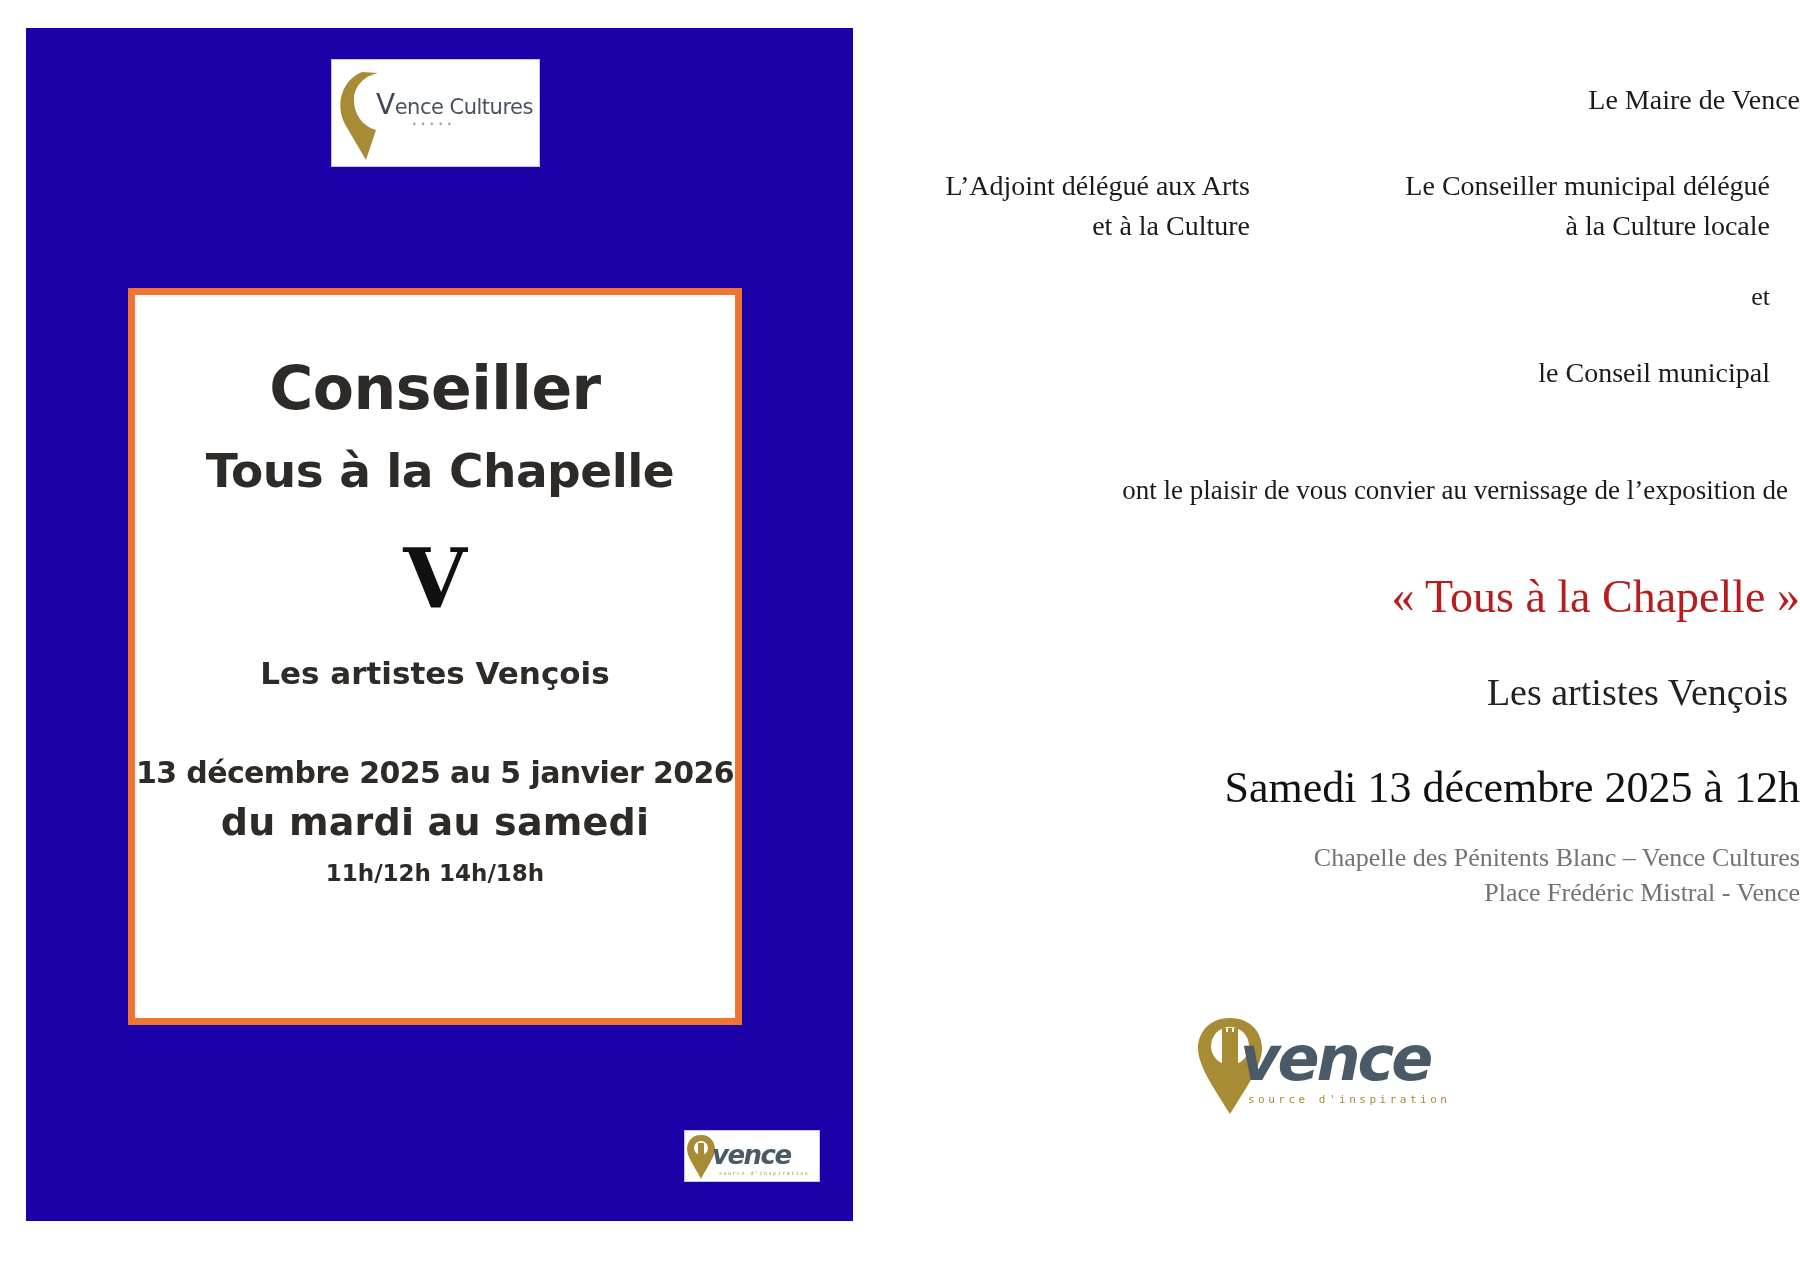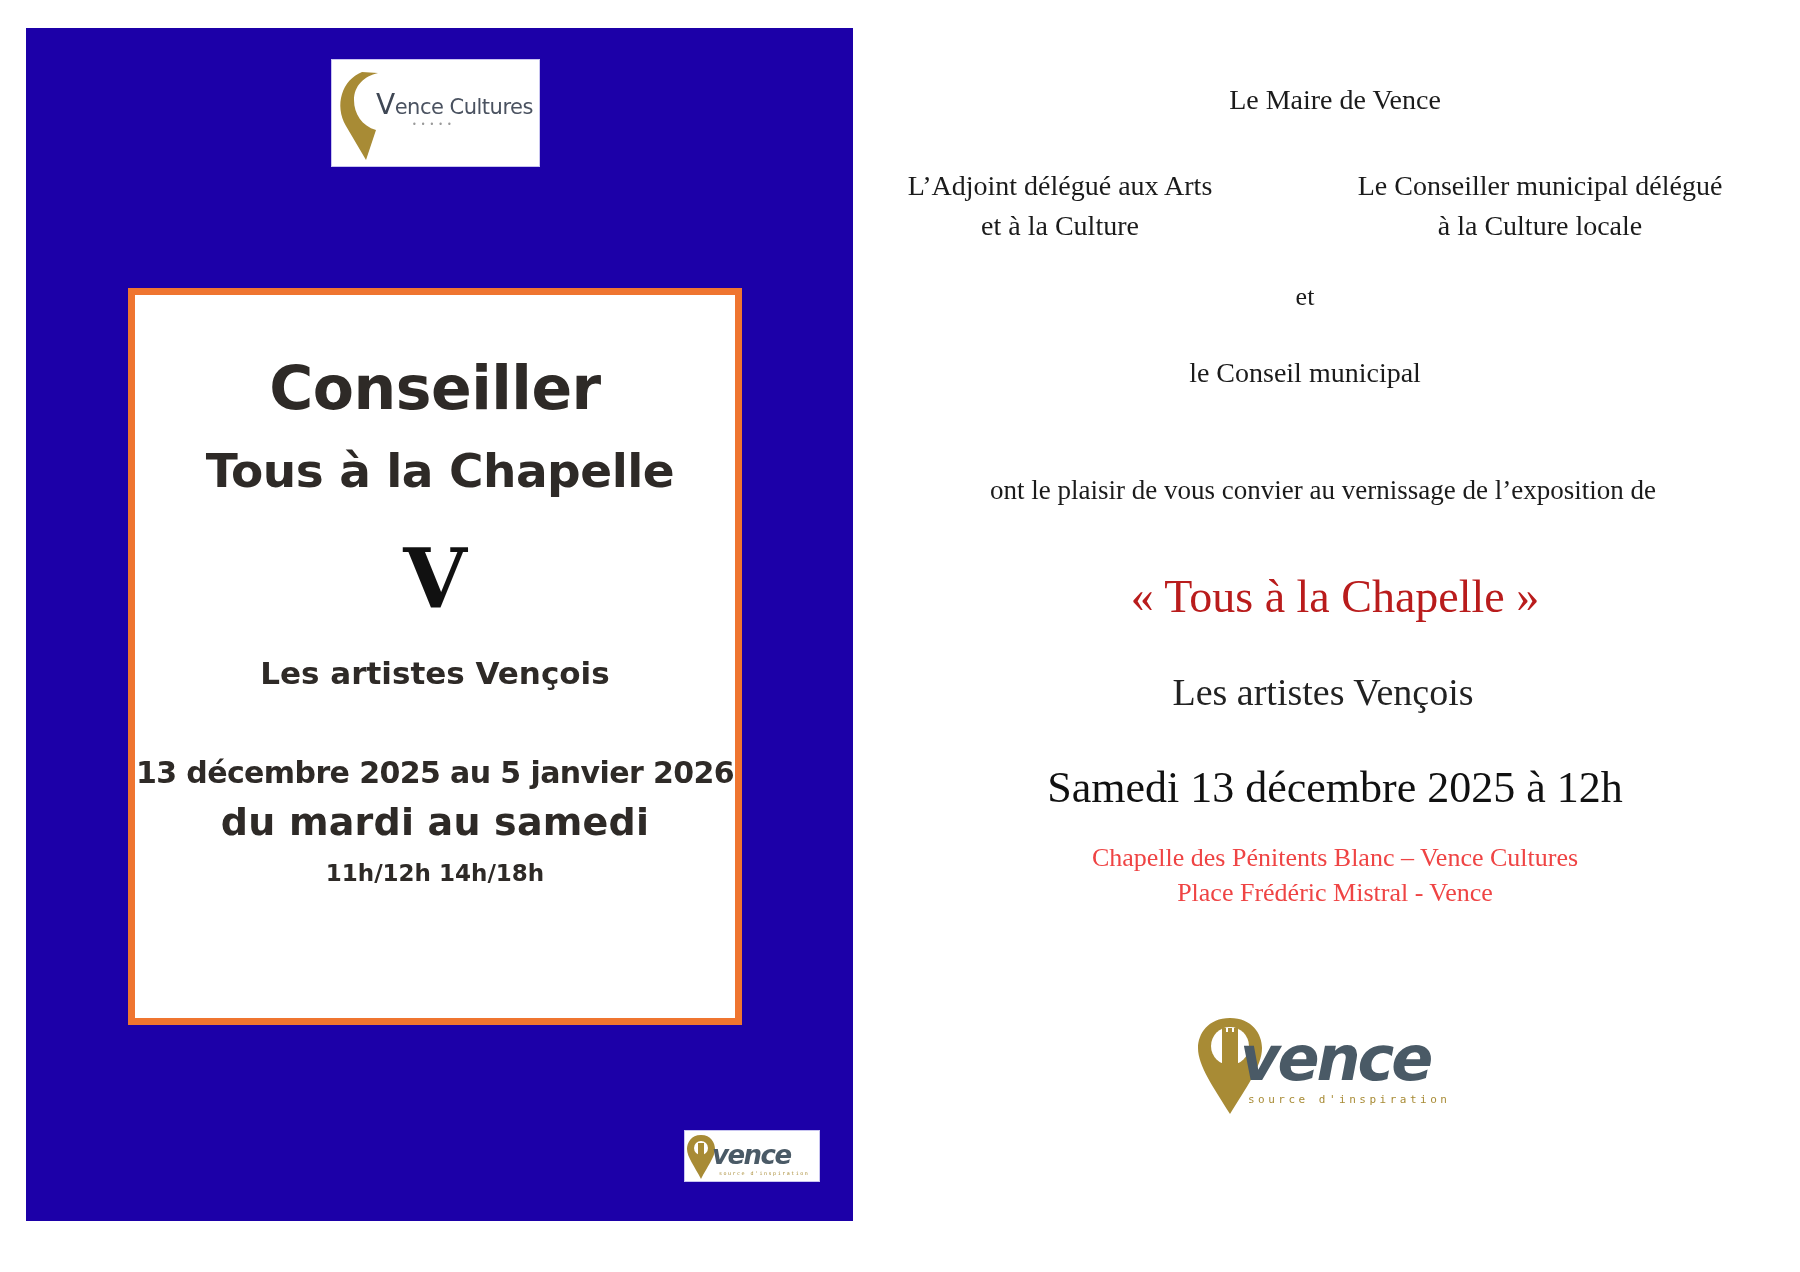--- a/index.html
+++ b/index.html
@@ -79,34 +79,34 @@
     }
     .logo-bottom svg { position: absolute; left: 0; top: 0; }
 
     .invite {
       position: absolute;
       left: 870px; top: 0; width: 930px; height: 1272px;
       color: #1b1b1b;
     }
     .inv-line {
       position: absolute;
-      text-align: center;
+      text-align: right;
       white-space: nowrap;
       font-family: "Liberation Serif", serif;
     }
     .i-maire { left: 0; width: 930px; top: 84px; font-size: 28px; }
     .i-adjoint { left: 0; width: 380px; top: 166px; font-size: 28px; line-height: 40px; }
     .i-conseiller { left: 440px; width: 460px; top: 166px; font-size: 28px; line-height: 40px; }
     .i-et { left: 0; width: 930px; top: 282px; font-size: 26px; transform: translateX(-30px); }
     .i-conseil { left: 0; width: 930px; top: 357px; font-size: 28px; transform: translateX(-30px); }
     .i-plaisir { left: 0; width: 930px; top: 475px; font-size: 27px; transform: translateX(-12px); }
     .i-expo { left: 0; width: 930px; top: 570px; font-size: 46px; color: #b91c1c; }
     .i-artists { left: 0; width: 930px; top: 670px; font-size: 38px; transform: translateX(-12px); color: #222; }
     .i-date { left: 0; width: 930px; top: 762px; font-size: 44px; color: #111; }
-    .i-lieu { left: 0; width: 930px; top: 840px; font-size: 26px; line-height: 35px; color: #ef4444; }
+    .i-lieu { left: 0; width: 930px; top: 840px; font-size: 26px; line-height: 35px; color: #737373; }
     .logo-vence {
       position: absolute; left: 320px; top: 1010px;
       width: 270px; height: 115px;
     }
     .vence-word {
       position: absolute; left: 50px; top: 12px;
       font-family: "DejaVu Sans", sans-serif;
       font-weight: bold; font-size: 62px;
       color: #4a5a66; letter-spacing: -3px;
       font-style: italic;

